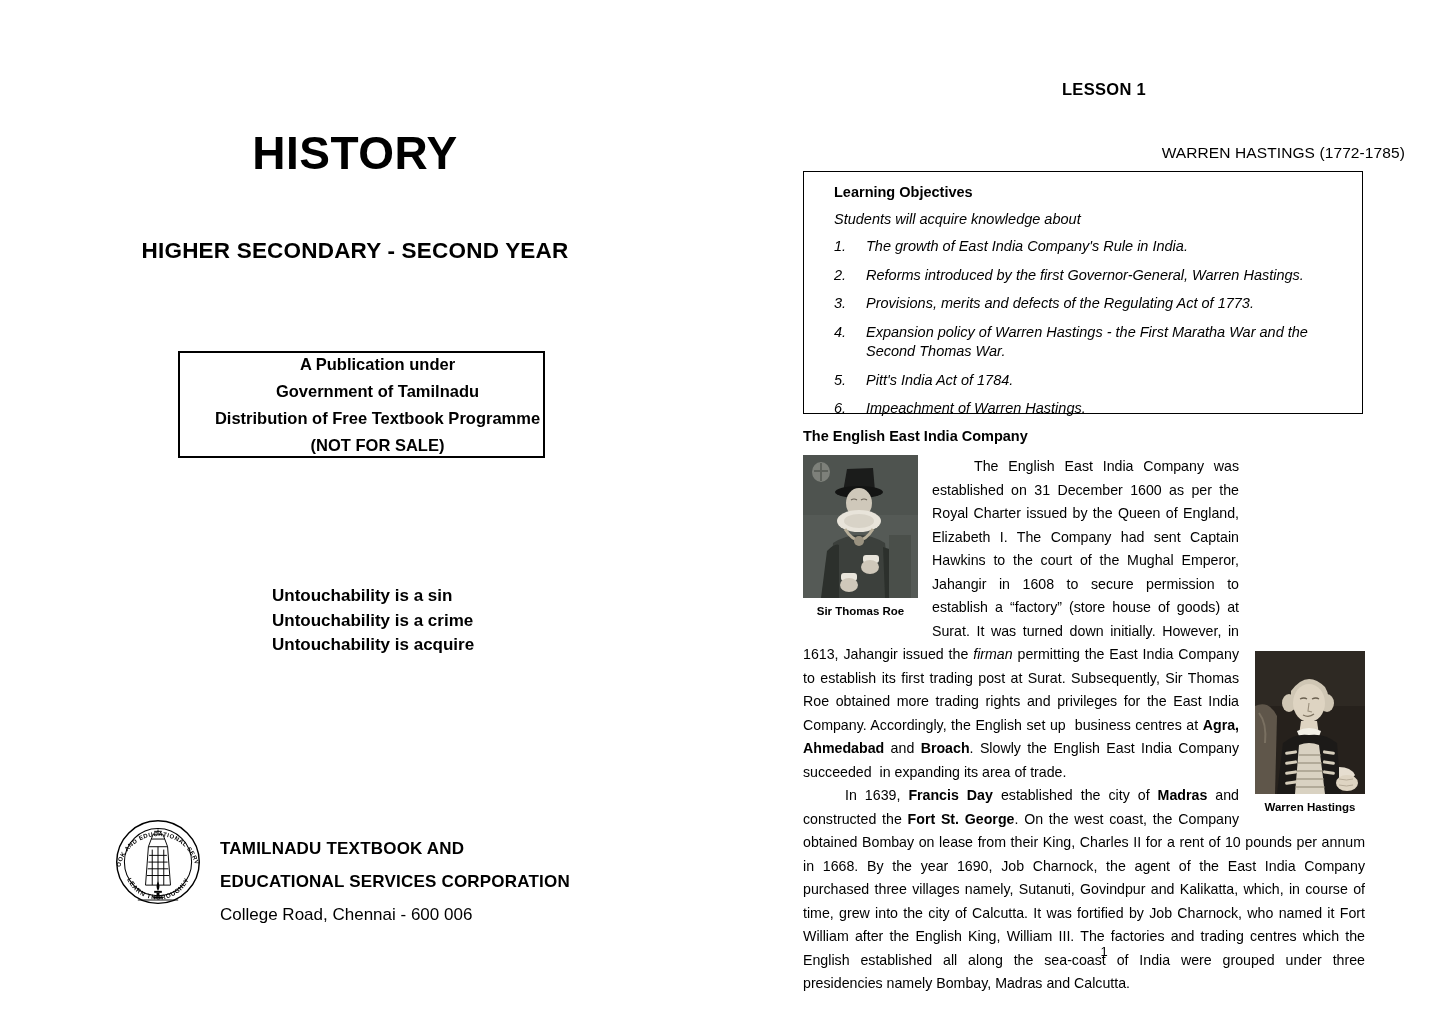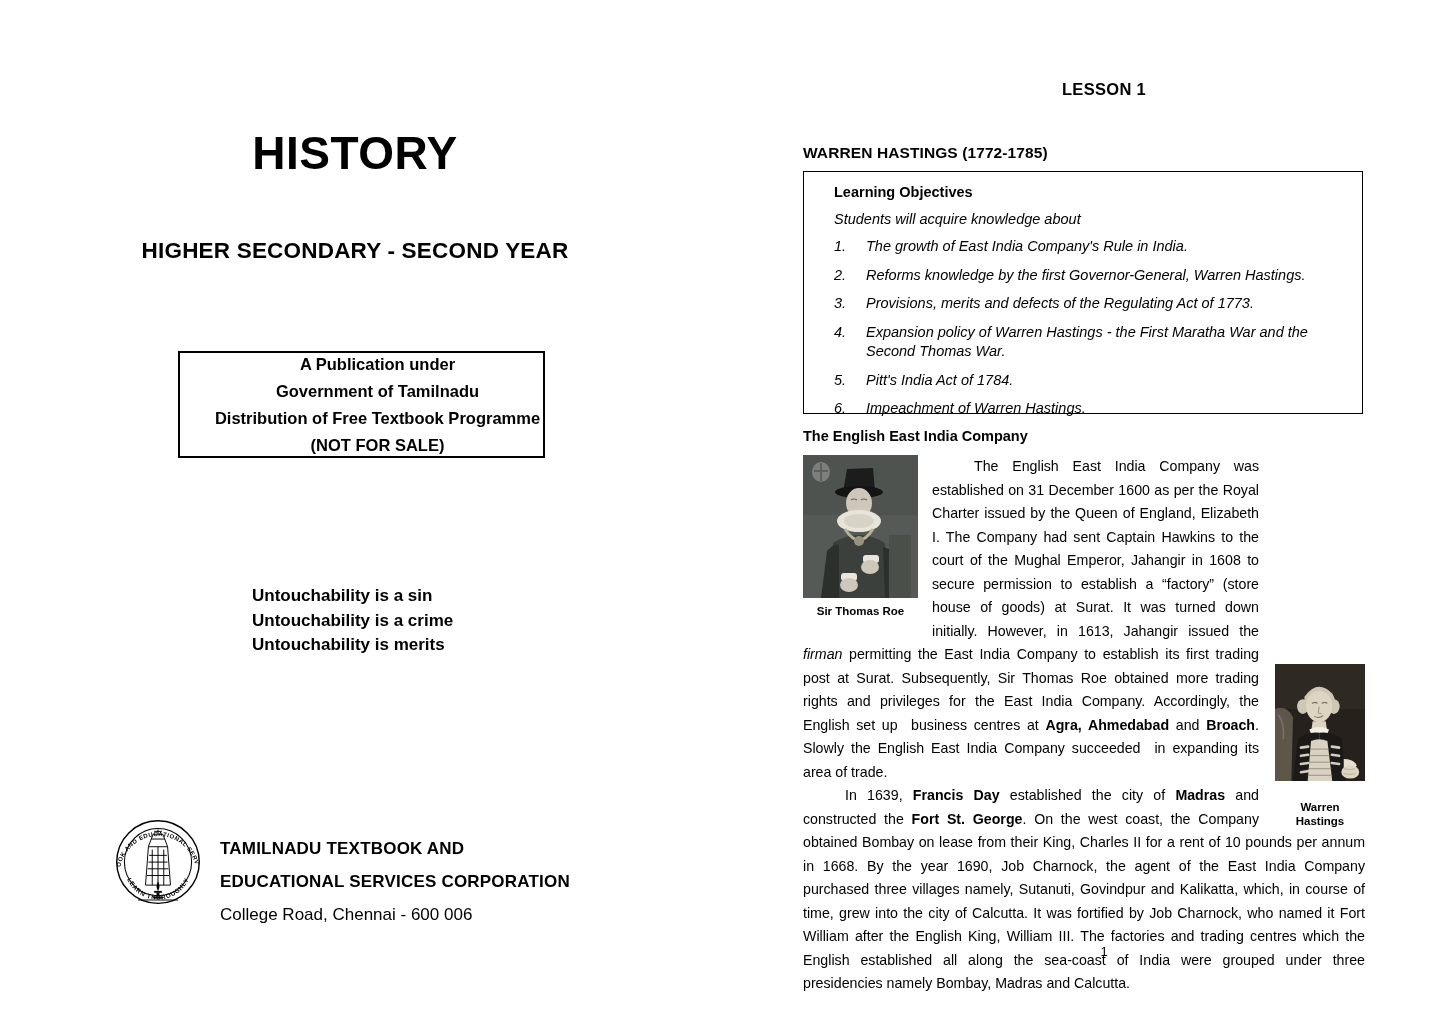--- a/index.html
+++ b/index.html
@@ -71,21 +71,21 @@
   .publication-box .pline {
     font-size: 16.5px;
     font-weight: bold;
     line-height: 27px;
     text-align: center;
     white-space: nowrap;
   }
 
   .untouch-block {
     position: absolute;
-    left: 252px;
+    left: 272px;
     top: 584px;
     width: 400px;
   }
   .untouch-block .uline {
     font-size: 17px;
     font-weight: bold;
     line-height: 24.5px;
     text-align: left;
   }
 
@@ -151,23 +151,23 @@
     text-align: center;
     font-size: 15.5px;
     font-weight: bold;
     letter-spacing: 0.1px;
   }
   .lesson-title2 {
     position: absolute;
     left: 43px;
     top: 144px;
     width: 602px;
-    text-align: left;
+    text-align: right;
     font-size: 15.5px;
-    font-weight: bold;
+    font-weight: normal;
     letter-spacing: 0.1px;
   }
 
   .objectives-box {
     position: absolute;
     left: 43px;
     top: 171px;
     width: 560px;
     height: 243px;
     border: 1.6px solid #000;
@@ -226,21 +226,21 @@
 
   
   .fig-left {
     float: left;
     width: 115px;
     margin: 20px 14px 4px 6px;
     shape-margin: 6px;
   }
   .fig-right {
     float: right;
-    width: 90px;
+    width: 110px;
     margin: 8px 0px 4px 16px;
   }
   .fig-caption {
     font-size: 11.5px;
     font-weight: bold;
     text-align: center;
     margin-top: 6px;
     line-height: 14px;
     text-indent: 0;
   }
@@ -277,21 +277,21 @@
     <div class="publication-box">
       <div class="pline">A Publication under</div>
       <div class="pline">Government of Tamilnadu</div>
       <div class="pline">Distribution of Free Textbook Programme</div>
       <div class="pline">(NOT FOR SALE)</div>
     </div>
 
     <div class="untouch-block">
       <div class="uline">Untouchability is a sin</div>
       <div class="uline">Untouchability is a crime</div>
-      <div class="uline">Untouchability is merits</div>
+      <div class="uline">Untouchability is acquire</div>
     </div>
 
     <div class="corp-block">
 
       <div class="corp-logo">
         <svg viewBox="0 0 200 216" width="96" height="104" xmlns="http://www.w3.org/2000/svg" aria-hidden="true">
           <defs>
             <path id="arcTop" d="M 22,112 A 80,80 0 0 1 178,112" fill="none"></path>
             <path id="arcBottom" d="M 30,112 A 70,70 0 0 0 170,112" fill="none"></path>
           </defs>
@@ -348,21 +348,21 @@
     <div class="objectives-box">
       <div class="obj-heading">Learning Objectives</div>
       <div class="obj-intro">Students will acquire knowledge about</div>
 
       <div class="obj-item">
         <span class="obj-num">1.</span>
         <span class="obj-text">The growth of East India Company's Rule in India.</span>
       </div>
       <div class="obj-item">
         <span class="obj-num">2.</span>
-        <span class="obj-text">Reforms knowledge by the first Governor-General, Warren Hastings.</span>
+        <span class="obj-text">Reforms introduced by the first Governor-General, Warren Hastings.</span>
       </div>
       <div class="obj-item">
         <span class="obj-num">3.</span>
         <span class="obj-text">Provisions, merits and defects of the Regulating Act of 1773.</span>
       </div>
       <div class="obj-item">
         <span class="obj-num">4.</span>
         <span class="obj-text">Expansion policy of Warren Hastings - the First Maratha War and the Second Thomas War.</span>
       </div>
       <div class="obj-item">

